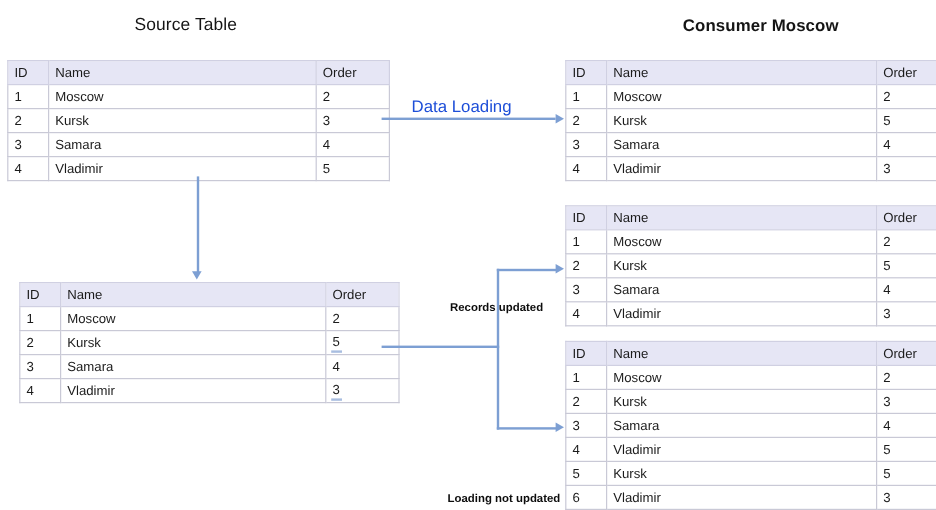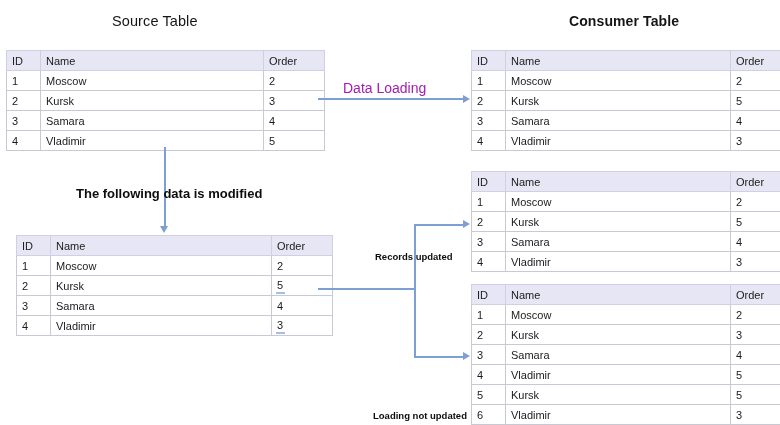--- a/index.html
+++ b/index.html
@@ -102,21 +102,21 @@
     border-right: 4.5px solid transparent;
   }
 
   
   #conn-load       { left: 318px; top: 98px;  width: 145px; }
   #arrow-load      { left: 463px; top: 95px; }
   .lbl-load {
     position: absolute;
     left: 343px; top: 80px;
     font-size: 14px;
-    color: #a21caf;
+    color: #1d4ed8;
     white-space: nowrap;
   }
 
   
   #conn-modify     { left: 164px; top: 147px; height: 80px; }
   #arrow-modify    { left: 160px; top: 226px; }
   .lbl-modify {
     position: absolute;
     left: 76px; top: 186px;
     font-size: 13px;
@@ -143,21 +143,21 @@
   }
   #lbl-updated     { left: 375px; top: 207px; }
   #lbl-not-updated { left: 373px; top: 366px; }
 </style>
 </head>
 <body>
 
 <div class="canvas">
 
   <div class="title title-source">Source Table</div>
-  <div class="title title-consumer">Consumer Table</div>
+  <div class="title title-consumer">Consumer Moscow</div>
 
   <table class="dtable" id="tbl-source">
     <thead>
       <tr>
         <th class="col-id">ID</th>
         <th class="col-name">Name</th>
         <th class="col-order-src">Order</th>
       </tr>
     </thead>
     <tbody>
@@ -321,21 +321,20 @@
         </tr>
       </tbody>
   </table>
 
   <div class="conn conn-h" id="conn-load"></div>
   <div class="arrow-r" id="arrow-load"></div>
   <div class="lbl-load">Data Loading</div>
 
   <div class="conn conn-v" id="conn-modify"></div>
   <div class="arrow-d" id="arrow-modify"></div>
-  <div class="lbl-modify">The following data is modified</div>
 
   <div class="conn conn-h" id="conn-split-h"></div>
   <div class="conn conn-v" id="conn-split-v"></div>
   <div class="conn conn-h" id="conn-split-up"></div>
   <div class="conn conn-h" id="conn-split-dn"></div>
   <div class="arrow-r" id="arrow-up"></div>
   <div class="arrow-r" id="arrow-dn"></div>
 
   <div class="lbl-small" id="lbl-updated">Records updated</div>
   <div class="lbl-small" id="lbl-not-updated">Loading not updated</div>

